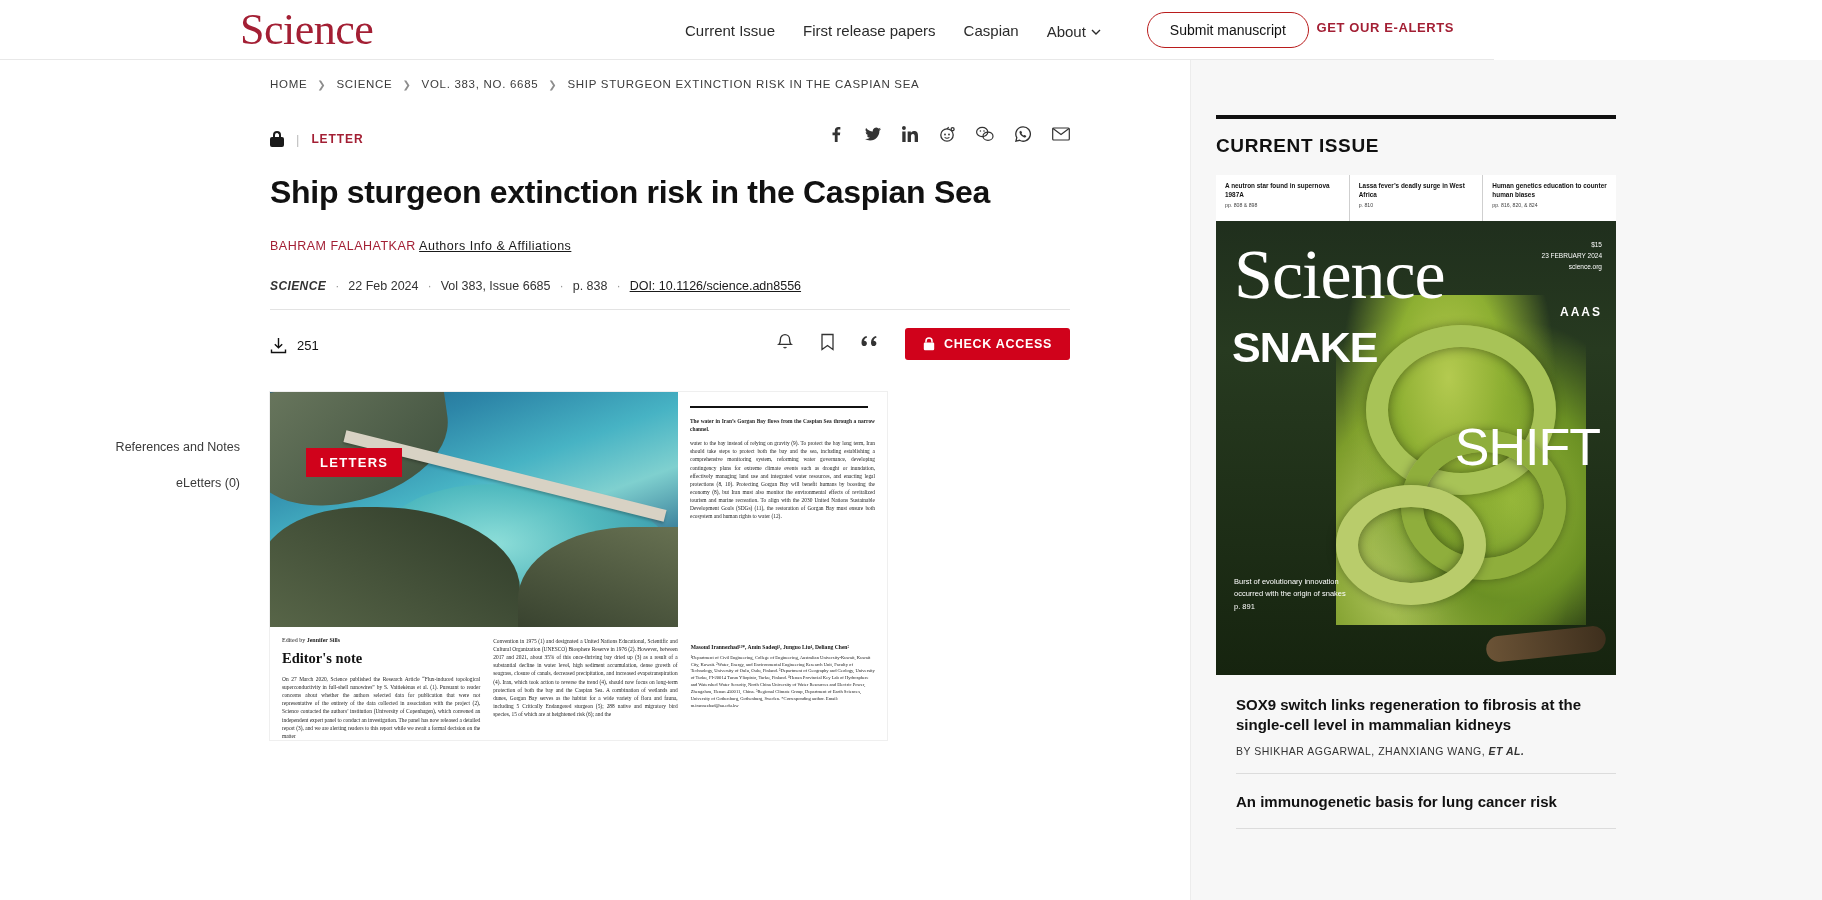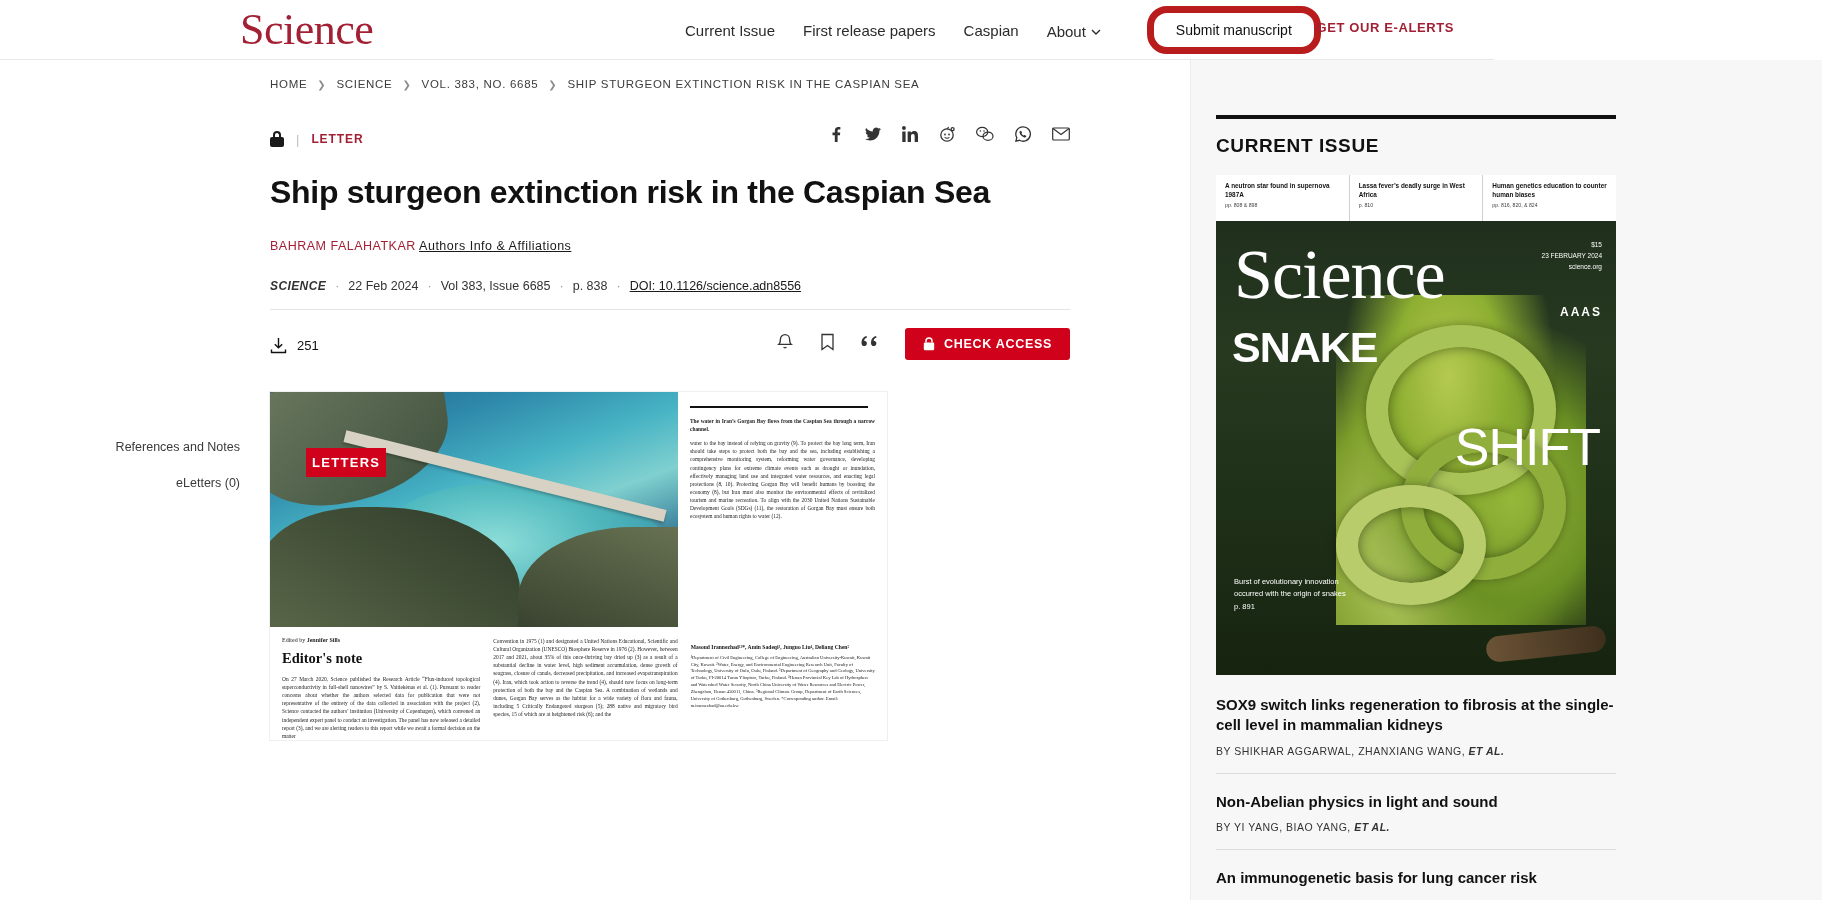--- a/index.html
+++ b/index.html
@@ -19,21 +19,21 @@
   }
   .brand {
     position:absolute; left:240px; top:4px;
     font-family:"Liberation Serif", serif; font-size:44px; font-weight:400;
     color:#a31f34; letter-spacing:-0.5px;
   }
   .nav { position:absolute; left:685px; top:0; height:60px; display:flex; align-items:center; gap:28px; }
   .nav a { color:#2b2b2b; font-size:15px; text-decoration:none; white-space:nowrap; }
   .caret { display:inline-block; margin-left:5px; vertical-align:2px; }
   .submit-btn {
-    margin-left:18px; border:7px solid #b91c1c; border-radius:20px;
+    margin-left:18px; border:1px solid #b91c1c; border-radius:20px;
     padding:9px 22px; font-size:14px; color:#111; background:#fff; cursor:pointer;
     white-space:nowrap;
   }
   .ealerts {
     position:absolute; right:40px; top:20px; color:#a31f34;
     font-size:13px; font-weight:700; letter-spacing:0.6px; text-decoration:none;
   }
 
   
   .breadcrumb {
@@ -112,21 +112,21 @@
     position:absolute; left:110px; top:95px; width:290px; height:150px;
     background:radial-gradient(ellipse at 40% 40%, #8fe0da 0%, #4fb9be 45%, #2e8ba2 100%);
     border-radius:48% 40% 30% 60%; transform:rotate(6deg); opacity:.9;
   }
   .photo .right-land {
     position:absolute; right:-30px; bottom:-20px; width:190px; height:120px;
     background:linear-gradient(200deg,#6a7454,#333d2b); border-radius:60% 0 0 0;
   }
   .letters-badge {
     position:absolute; left:36px; top:56px; background:#d0021b; color:#fff;
-    font-size:13px; font-weight:700; letter-spacing:1.3px; padding:7px 6px;
+    font-size:13px; font-weight:700; letter-spacing:1.3px; padding:7px 14px;
   }
   .pdf-col-right { width:209px; padding:14px 12px 0 12px; }
   .rule-top { height:2px; background:#111; width:178px; margin-bottom:9px; }
   .tinytext { font-size:5.4px; line-height:1.5; color:#1c1c1c; text-align:justify; font-family:"Liberation Serif", serif; }
   .pdf-bottom { display:flex; padding:10px 12px 0 12px; gap:13px; }
   .pdf-c1 { width:200px; }
   .pdf-c2 { width:186px; }
   .pdf-c3 { width:186px; }
   .edited { font-size:6px; font-family:"Liberation Serif", serif; color:#1c1c1c; }
   .edited b { font-weight:700; }
@@ -186,21 +186,21 @@
   }
   .coil1 { left:150px; top:150px; width:190px; height:170px; border-color:#a8c357; }
   .coil2 { left:185px; top:255px; width:165px; height:150px; border-color:#8fae3c; }
   .coil3 { left:120px; top:310px; width:150px; height:120px; border-color:#b9cc6b; }
   .snake-branch {
     position:absolute; right:10px; bottom:18px; width:120px; height:26px;
     background:linear-gradient(90deg,#6b5336,#3e2f1d); border-radius:13px; transform:rotate(-6deg);
   }
 
   .rb-list { margin-top:0; }
-  .rb-item { padding:18px 0 16px 0; border-bottom:1px solid #dcdcdc; }
+  .rb-item { padding:18px 0 16px 0; border-bottom:1px solid #dcdcdc;margin-left:20px; }
   .rb-item:first-child { padding-top:20px; }
   .rb-it-title { font-size:15px; font-weight:700; line-height:1.35; color:#111; cursor:pointer; }
   .rb-it-by { margin-top:9px; font-size:10.5px; letter-spacing:.5px; color:#333; }
   .rb-it-by .etal { font-style:italic; font-weight:700; }
 </style>
 </head>
 <body>
 
 <div class="page">
 
@@ -448,23 +448,19 @@
           <span>p. 891</span>
         </div>
       </div>
 
       <div class="rb-list">
         <div class="rb-item">
           <div class="rb-it-title">SOX9 switch links regeneration to fibrosis at the single-cell level in mammalian kidneys</div>
           <div class="rb-it-by"><span>BY </span><span>SHIKHAR AGGARWAL, ZHANXIANG WANG,</span> <span class="etal">ET AL.</span></div>
         </div>
         <div class="rb-item">
-          <div class="rb-it-title">Non-Abelian physics in light and sound</div>
-          <div class="rb-it-by"><span>BY </span><span>YI YANG, BIAO YANG,</span> <span class="etal">ET AL.</span></div>
-        </div>
-        <div class="rb-item">
           <div class="rb-it-title">An immunogenetic basis for lung cancer risk</div>
         </div>
       </div>
     </div>
   </div>
 
 </div>
 
 </body></html>

